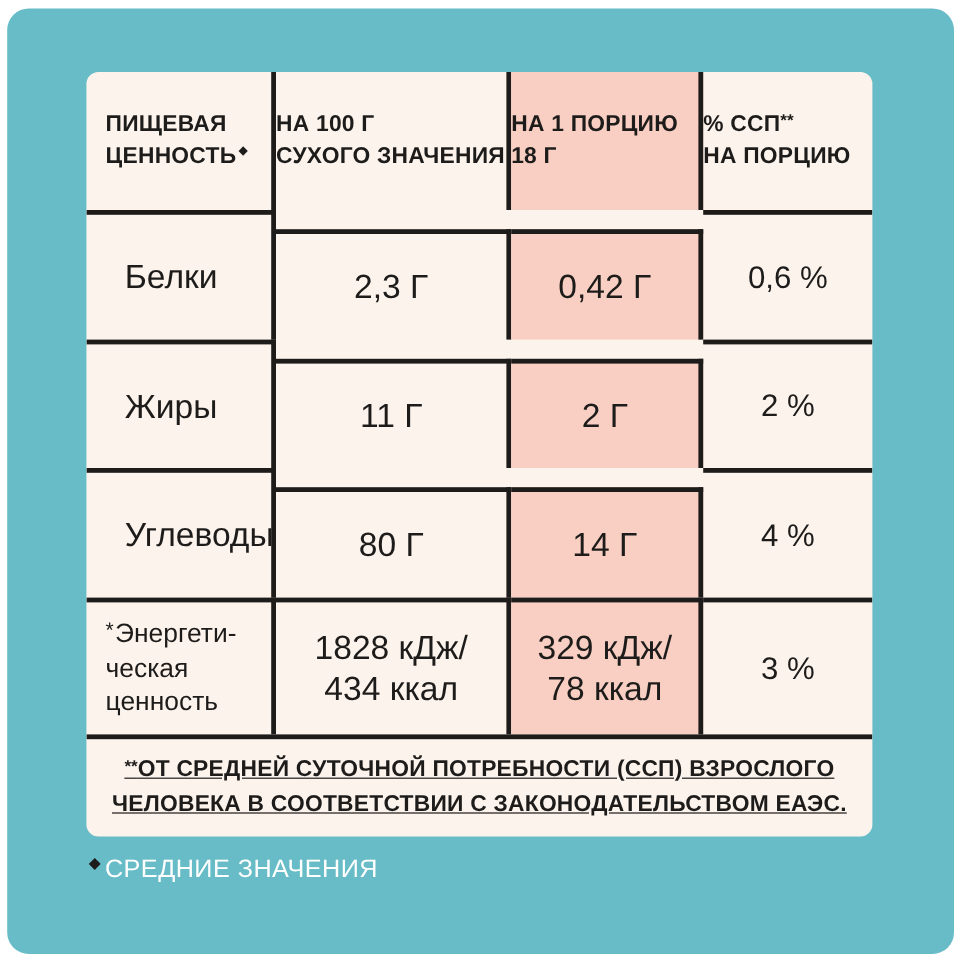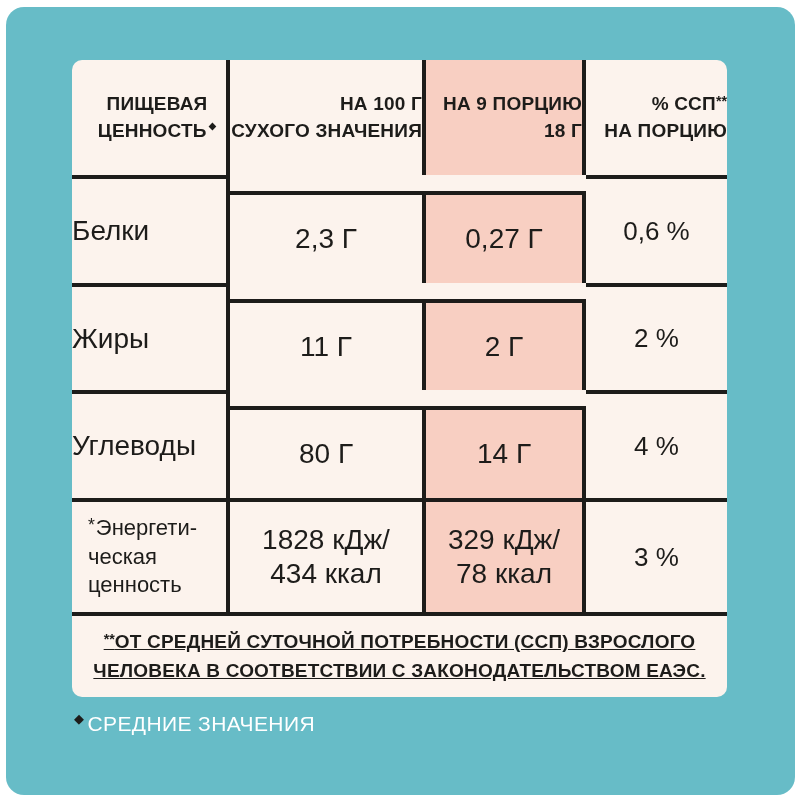--- a/index.html
+++ b/index.html
@@ -25,23 +25,23 @@
     grid-template-rows:115px 108px 107px 108px 114px 85px;
   }
   .cell{
     box-sizing:border-box;
     display:flex;flex-direction:column;justify-content:center;
     border-color:var(--ink,#1d1c1a);border-style:solid;border-width:0;
   }
   .br{border-right-width:4px;}
   .bt{border-top-width:4px;}
   .pink{background:var(--pink,#f8cfc2);}
-  .hdr{font-weight:700;font-size:19px;line-height:1.4;text-align:right;letter-spacing:.2px;}
-  .hdr.left{text-align:center;padding-left:16px;}
-  .lbl{font-size:28px;text-align:left;padding-left:0;}
+  .hdr{font-weight:700;font-size:19px;line-height:1.4;text-align:left;letter-spacing:.2px;}
+  .hdr.left{text-align:left;padding-left:16px;}
+  .lbl{font-size:28px;text-align:left;padding-left:32px;}
   .val{font-size:28px;text-align:center;margin-top:16px;}
   .pct{font-size:26px;text-align:center;}
   .elbl{font-size:22px;line-height:1.3;text-align:left;padding-left:16px;}
   .eval{font-size:28px;line-height:1.2;text-align:center;align-items:center;}
   .foot{
     grid-column:1/5;font-weight:700;font-size:19px;line-height:1.5;
     text-align:center;letter-spacing:.2px;padding:0 12px;text-decoration:underline;
   }
   sup.dia{font-size:.5em;vertical-align:super;margin-left:2px;}
   sup.ast{font-size:.75em;vertical-align:4px;letter-spacing:0;}
@@ -63,31 +63,31 @@
 
     <div class="cell hdr left br">
       <div><span>ПИЩЕВАЯ</span></div>
       <div><span>ЦЕННОСТЬ</span><sup class="dia">◆</sup></div>
     </div>
     <div class="cell hdr br">
       <div><span>НА 100 Г</span></div>
       <div><span>СУХОГО ЗНАЧЕНИЯ</span></div>
     </div>
     <div class="cell hdr br pink">
-      <div><span>НА 9 ПОРЦИЮ</span></div>
+      <div><span>НА 1 ПОРЦИЮ</span></div>
       <div><span>18 Г</span></div>
     </div>
     <div class="cell hdr">
       <div><span>% ССП</span><sup class="ast">**</sup></div>
       <div><span>НА ПОРЦИЮ</span></div>
     </div>
 
     <div class="cell lbl br bt">Белки</div>
     <div class="cell val br bt">2,3 Г</div>
-    <div class="cell val br bt pink">0,27 Г</div>
+    <div class="cell val br bt pink">0,42 Г</div>
     <div class="cell pct bt">0,6 %</div>
 
     <div class="cell lbl br bt">Жиры</div>
     <div class="cell val br bt">11 Г</div>
     <div class="cell val br bt pink">2 Г</div>
     <div class="cell pct bt">2 %</div>
 
     <div class="cell lbl br bt">Углеводы</div>
     <div class="cell val br bt">80 Г</div>
     <div class="cell val br bt pink">14 Г</div>

